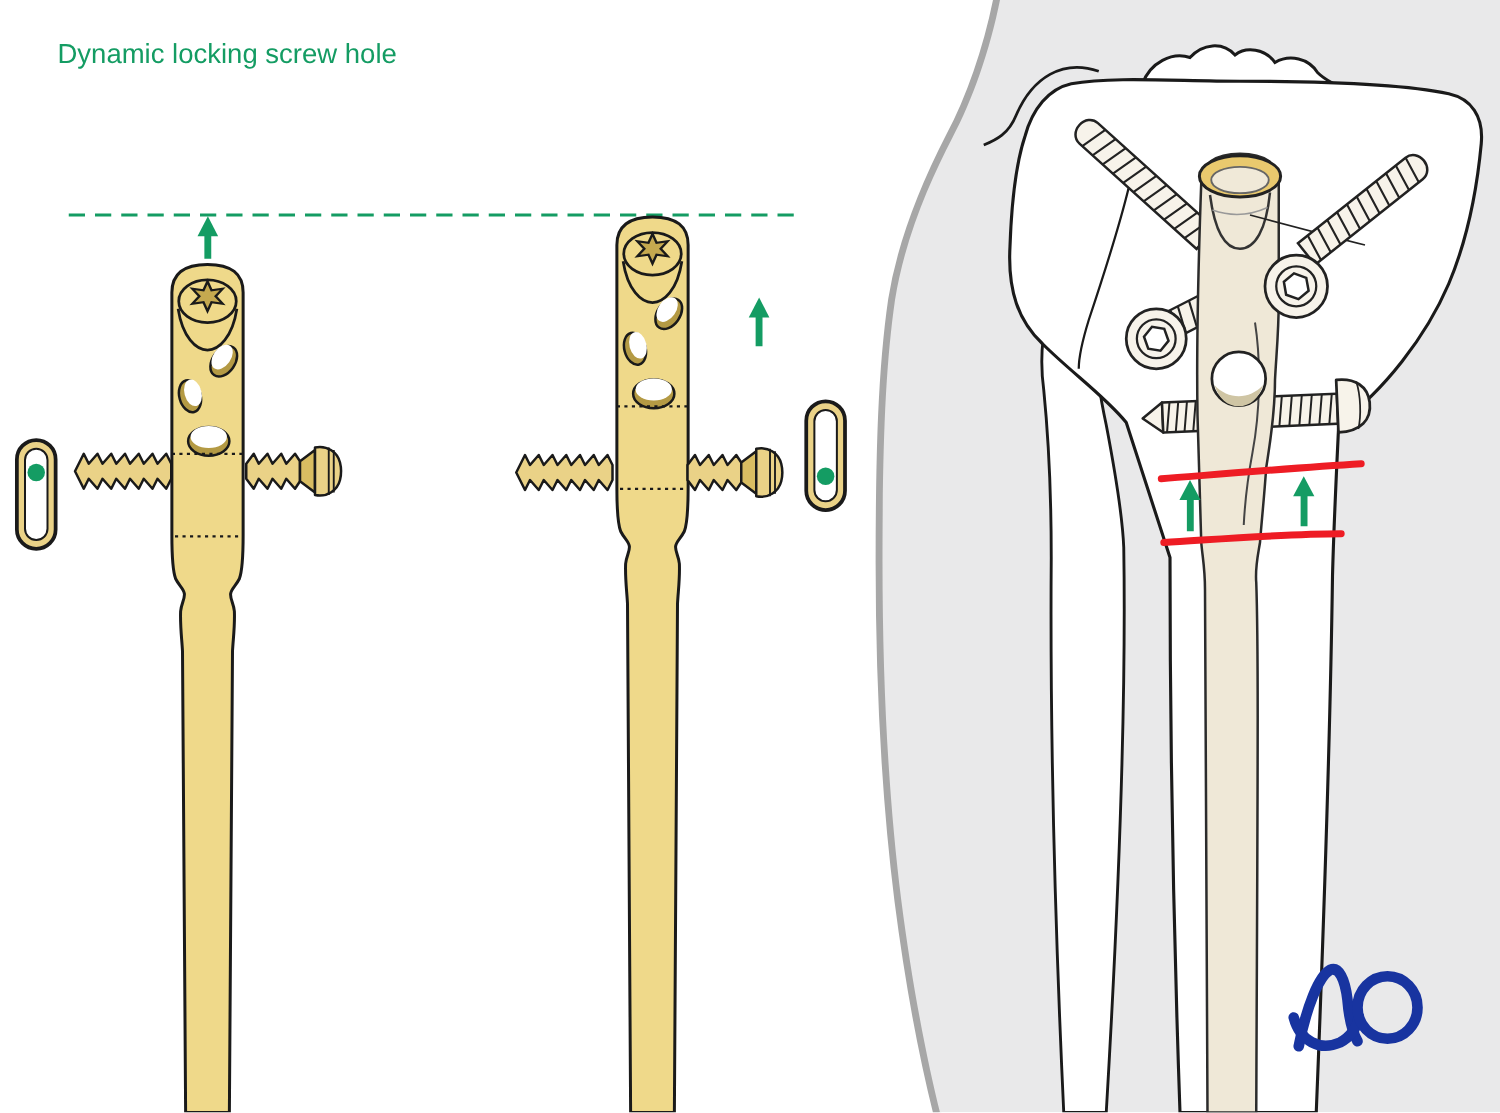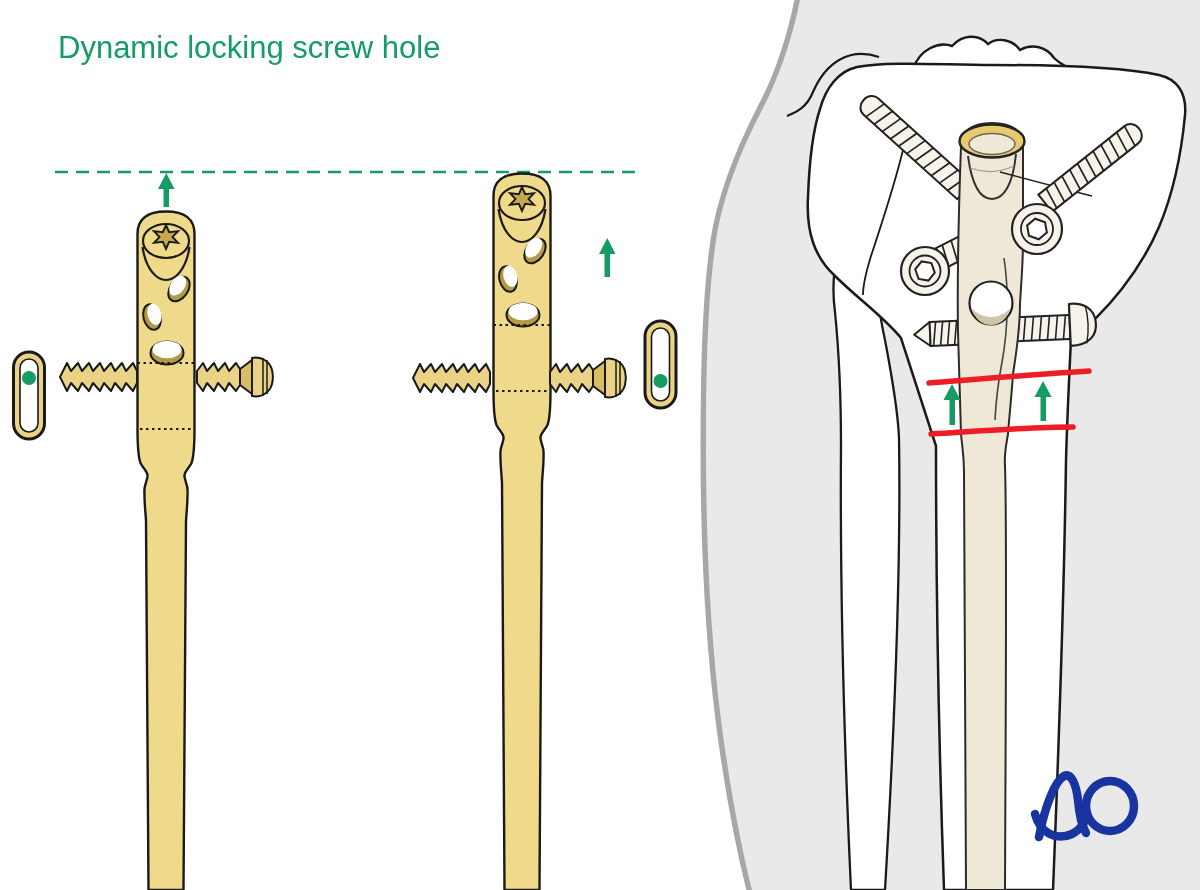--- a/index.html
+++ b/index.html
@@ -1,21 +1,21 @@
 <!DOCTYPE html>
 <html><head>
 <meta charset="utf-8">
 <style>
   html,body{margin:0;padding:0;background:#fff;}
   .stage{position:relative;width:1200px;height:890px;background:#ffffff;overflow:hidden;
          font-family:"Liberation Sans",sans-serif;}
   .stage svg{position:absolute;left:0;top:0;}
   h1.fig-title{
-    position:absolute;left:58px;top:30px;margin:0;
-    font-size:31px;font-weight:400;letter-spacing:0px;
+    position:absolute;left:46px;top:30px;margin:0;
+    font-size:22px;font-weight:400;letter-spacing:0px;
     color:#149c63;z-index:5;
   }
 </style>
 </head>
 <body>
 
 <div class="stage">
 
   <h1 class="fig-title">Dynamic locking screw hole</h1>
 

